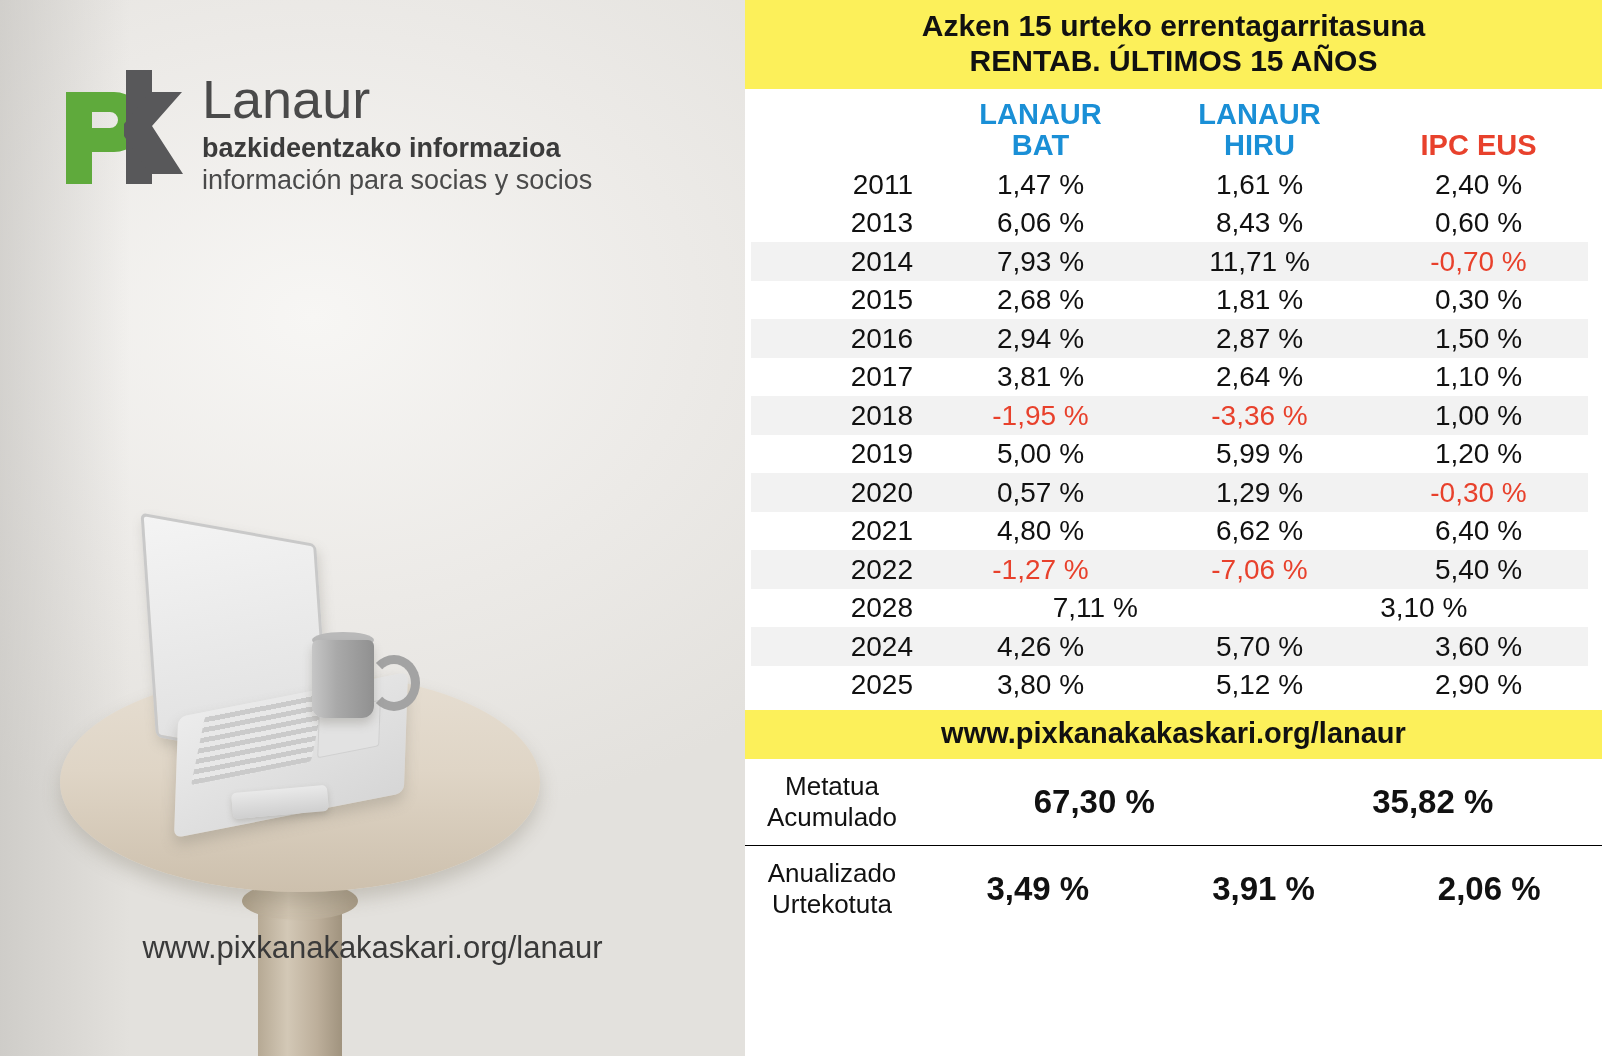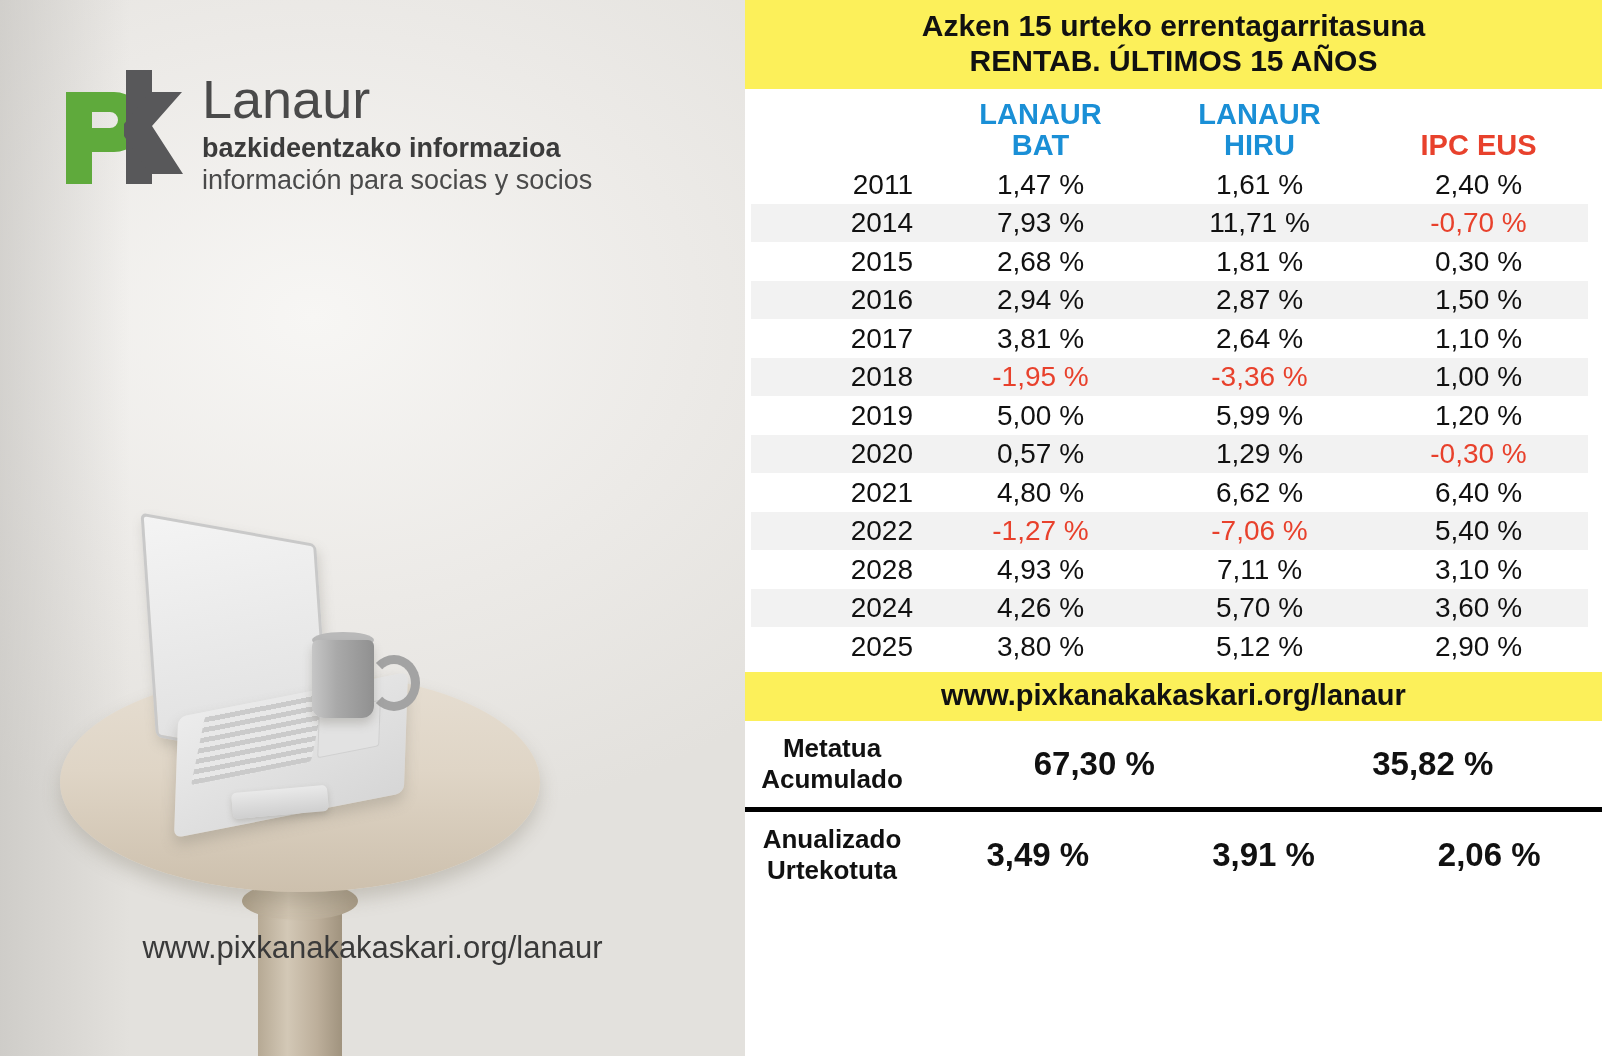--- a/index.html
+++ b/index.html
@@ -292,28 +292,28 @@
     padding: 7px 0 9px 0;
     font-size: 29px;
     font-weight: bold;
     color: #111;
   }
 
   .summary-row {
     display: flex;
     align-items: center;
     height: 86px;
-    border-top: 5px solid #000000;
+    border-top: 1px solid #000000;
   }
   .summary-row.first { border-top: none; }
   .sum-label {
     flex: 0 0 180px;
     text-align: center;
     font-size: 26px;
-    font-weight: bold;
+    font-weight: normal;
     color: #111;
     line-height: 1.2;
     padding-right: 6px;
     box-sizing: border-box;
   }
   .sum-cell {
     flex: 1 1 0;
     text-align: center;
     font-size: 33px;
     font-weight: bold;
@@ -386,20 +386,26 @@
       </div>
     </div>
 
     <div class="rows" id="rows-container">
         <div class="row">
           <div class="cell-year">2011</div>
           <div class="cell">1,47 %</div>
           <div class="cell">1,61 %</div>
           <div class="cell">2,40 %</div>
         </div>
+        <div class="row">
+          <div class="cell-year">2013</div>
+          <div class="cell">6,06 %</div>
+          <div class="cell">8,43 %</div>
+          <div class="cell">0,60 %</div>
+        </div>
         <div class="row alt">
           <div class="cell-year">2014</div>
           <div class="cell">7,93 %</div>
           <div class="cell">11,71 %</div>
           <div class="cell neg">-0,70 %</div>
         </div>
         <div class="row">
           <div class="cell-year">2015</div>
           <div class="cell">2,68 %</div>
           <div class="cell">1,81 %</div>
@@ -442,21 +448,20 @@
           <div class="cell">6,40 %</div>
         </div>
         <div class="row alt">
           <div class="cell-year">2022</div>
           <div class="cell neg">-1,27 %</div>
           <div class="cell neg">-7,06 %</div>
           <div class="cell">5,40 %</div>
         </div>
         <div class="row">
           <div class="cell-year">2028</div>
-          <div class="cell">4,93 %</div>
           <div class="cell">7,11 %</div>
           <div class="cell">3,10 %</div>
         </div>
         <div class="row alt">
           <div class="cell-year">2024</div>
           <div class="cell">4,26 %</div>
           <div class="cell">5,70 %</div>
           <div class="cell">3,60 %</div>
         </div>
         <div class="row">

